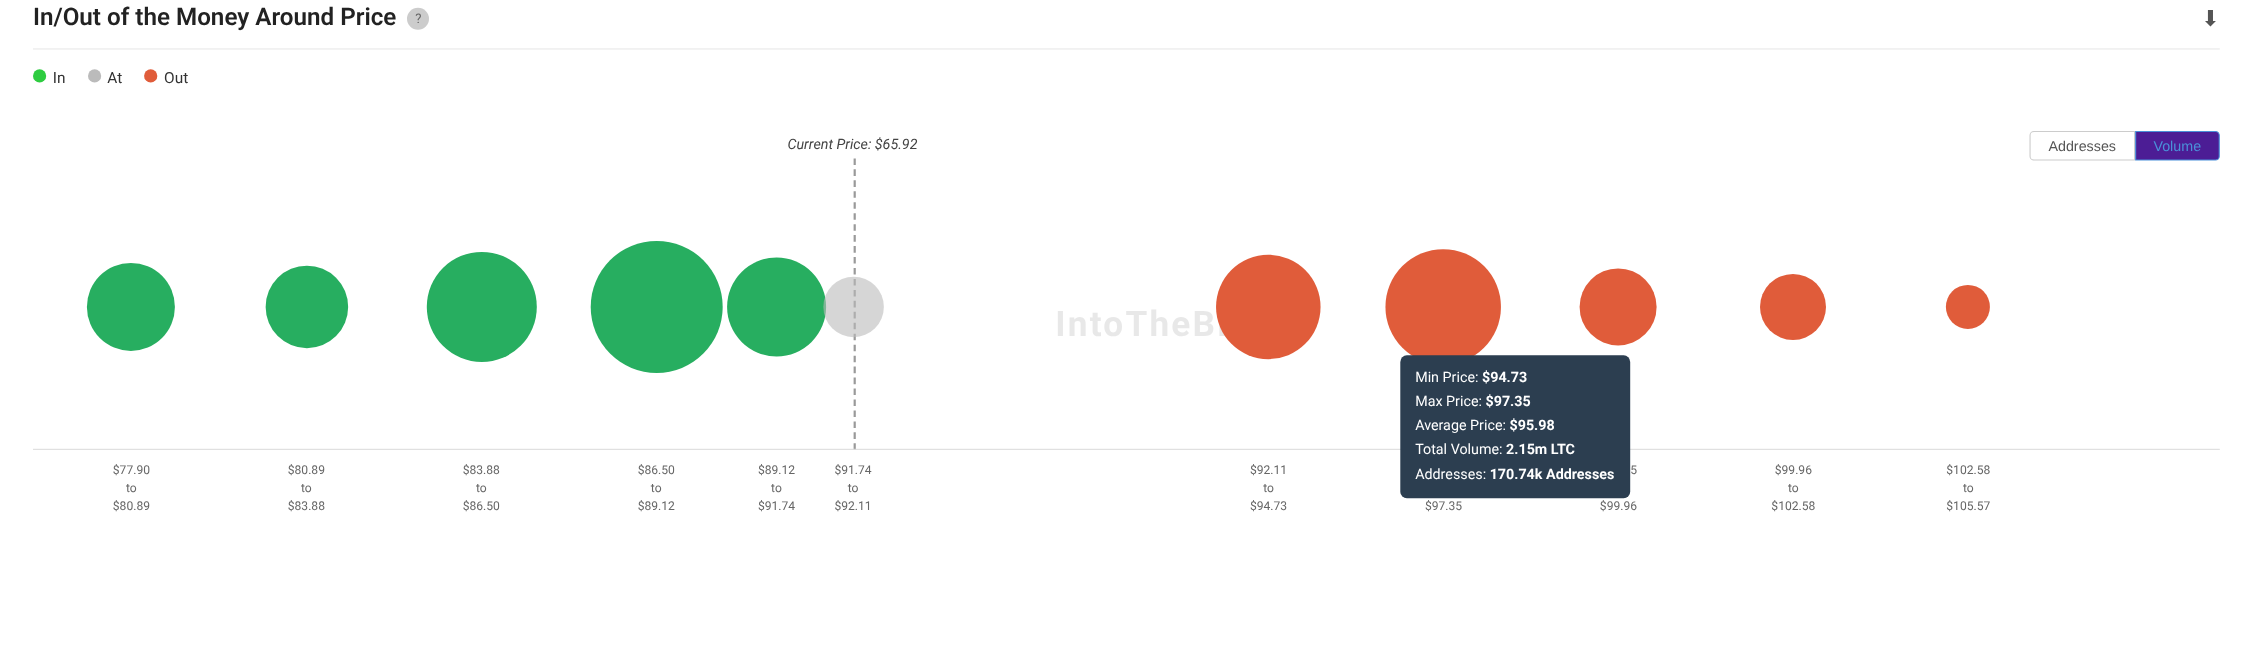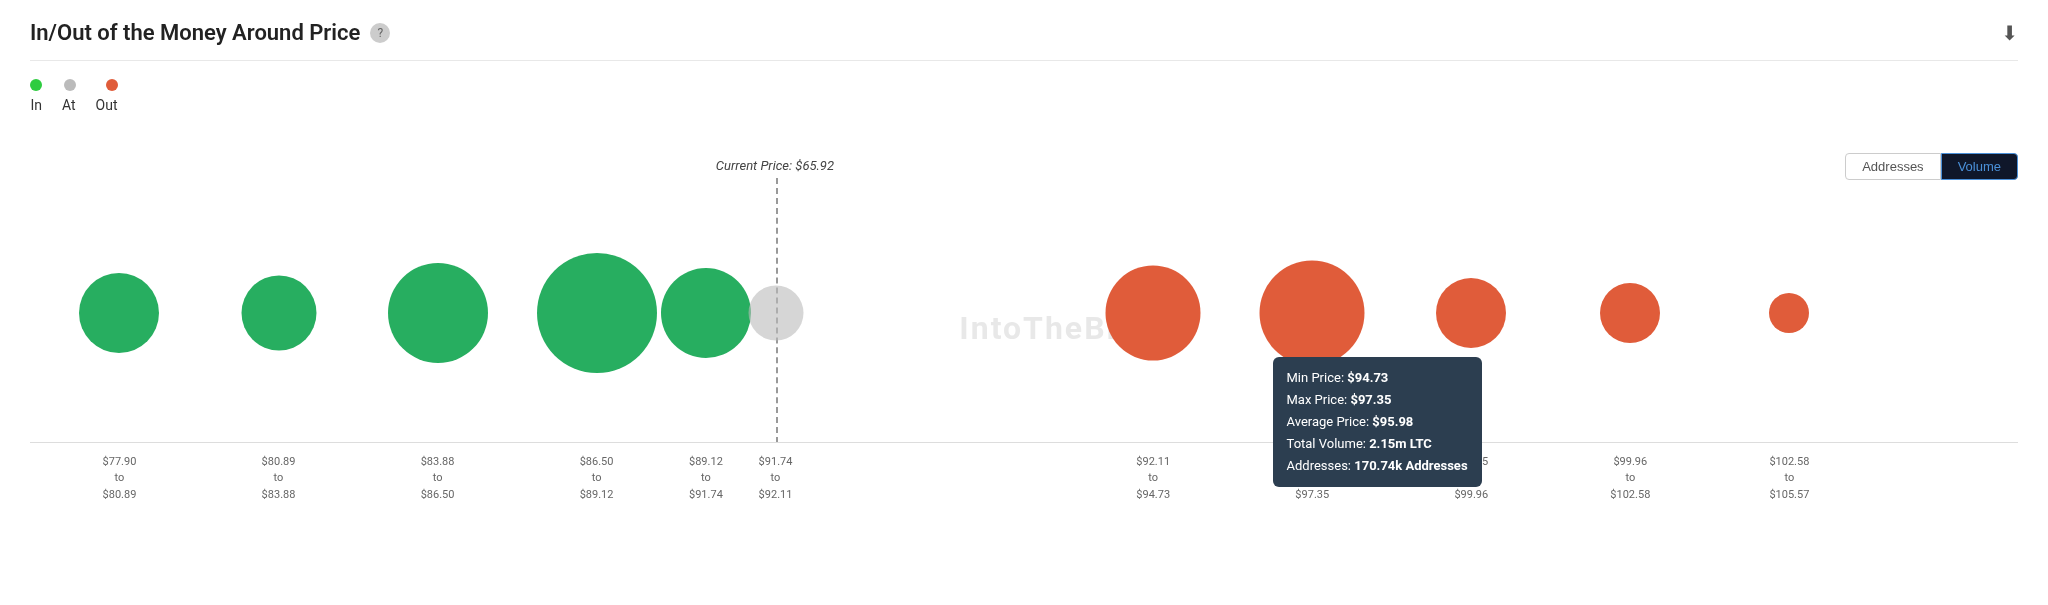--- a/index.html
+++ b/index.html
@@ -1,33 +1,33 @@
 <!DOCTYPE html>
 <html><head>
   <meta charset="utf-8">
   <style>
     * { box-sizing: border-box; margin: 0; padding: 0; }
     body { font-family: -apple-system, BlinkMacSystemFont, 'Segoe UI', Roboto, sans-serif; background: #fff; color: #333; }
-    .container { width: 2048px; min-height: 605px; padding: 20px 30px; position: relative; }
+    .container { width: 2048px; min-height: 605px; padding: 4px 30px; position: relative; }
     .header { display: flex; align-items: center; justify-content: space-between; margin-bottom: 18px; border-bottom: 1px solid #e8e8e8; padding-bottom: 15px; }
     .header-left { display: flex; align-items: center; gap: 10px; }
     .title { font-size: 22px; font-weight: 600; color: #222; }
     .help-icon { width: 20px; height: 20px; border-radius: 50%; background: #ccc; display: inline-flex; align-items: center; justify-content: center; font-size: 12px; color: #666; cursor: pointer; }
     .download-icon { font-size: 20px; color: #555; cursor: pointer; }
     .subtitle { font-size: 13px; color: #555; font-style: italic; margin-bottom: 14px; }
     .legend { display: flex; align-items: center; gap: 20px; margin-bottom: 20px; }
-    .legend-item { display: flex; align-items: flex-end; gap: 6px; font-size: 14px; flex-direction: column; }
+    .legend-item { display: flex; align-items: flex-start; gap: 6px; font-size: 14px; }
     .legend-dot { width: 12px; height: 12px; border-radius: 50%; }
     .legend-dot.green { background: #2ecc40; }
     .legend-dot.gray { background: #bbb; }
     .legend-dot.red { background: #e05c3a; }
     .chart-area { position: relative; width: 100%; }
     .toggle-buttons { position: absolute; top: 0; right: 0; display: flex; gap: 0; }
     .toggle-btn { padding: 5px 16px; font-size: 13px; border: 1px solid #ccc; background: #fff; cursor: pointer; color: #555; text-align: center; }
-    .toggle-btn.active { background: #0f172a; border-color: #4a90d9; color: #4a90d9; font-weight: 500; }
+    .toggle-btn.active { background: #4c1d95; border-color: #4a90d9; color: #4a90d9; font-weight: 500; }
     .toggle-btn:first-child { border-radius: 4px 0 0 4px; }
     .toggle-btn:last-child { border-radius: 0 4px 4px 0; }
     .bubble-chart { position: relative; width: 100%; height: 350px; margin-top: 40px; }
     .current-price-label { position: absolute; top: 0; font-size: 13px; font-style: italic; color: #444; white-space: nowrap; }
     .current-price-line { position: absolute; top: 25px; bottom: 60px; width: 2px; border-left: 2px dashed #999; }
     .bubble { position: absolute; border-radius: 50%; transform: translate(-50%, -50%); }
     .bubble.green { background: #27ae60; }
     .bubble.red { background: #e05c3a; }
     .bubble.gray { background: #bbb; opacity: 0.6; }
     .axis-line { position: absolute; bottom: 60px; left: 0; right: 0; height: 1px; background: #ddd; }

